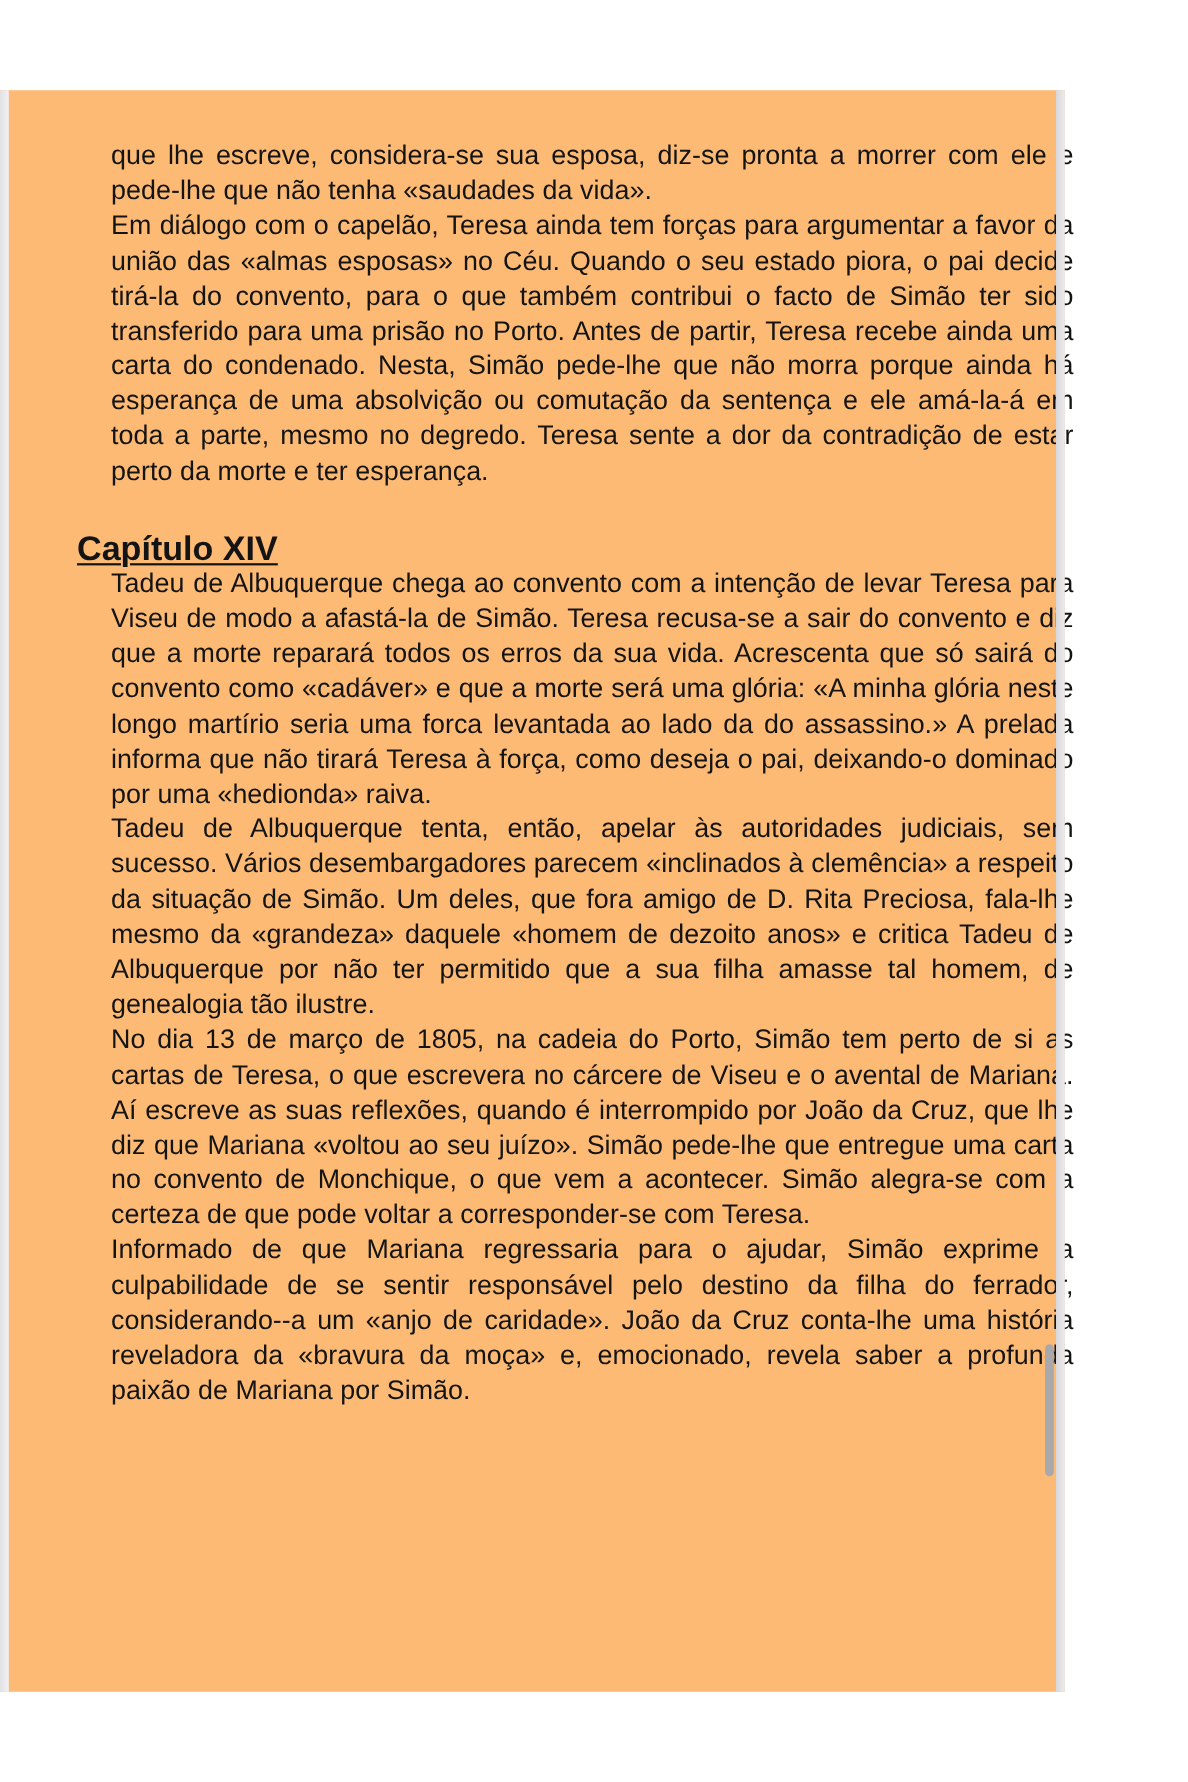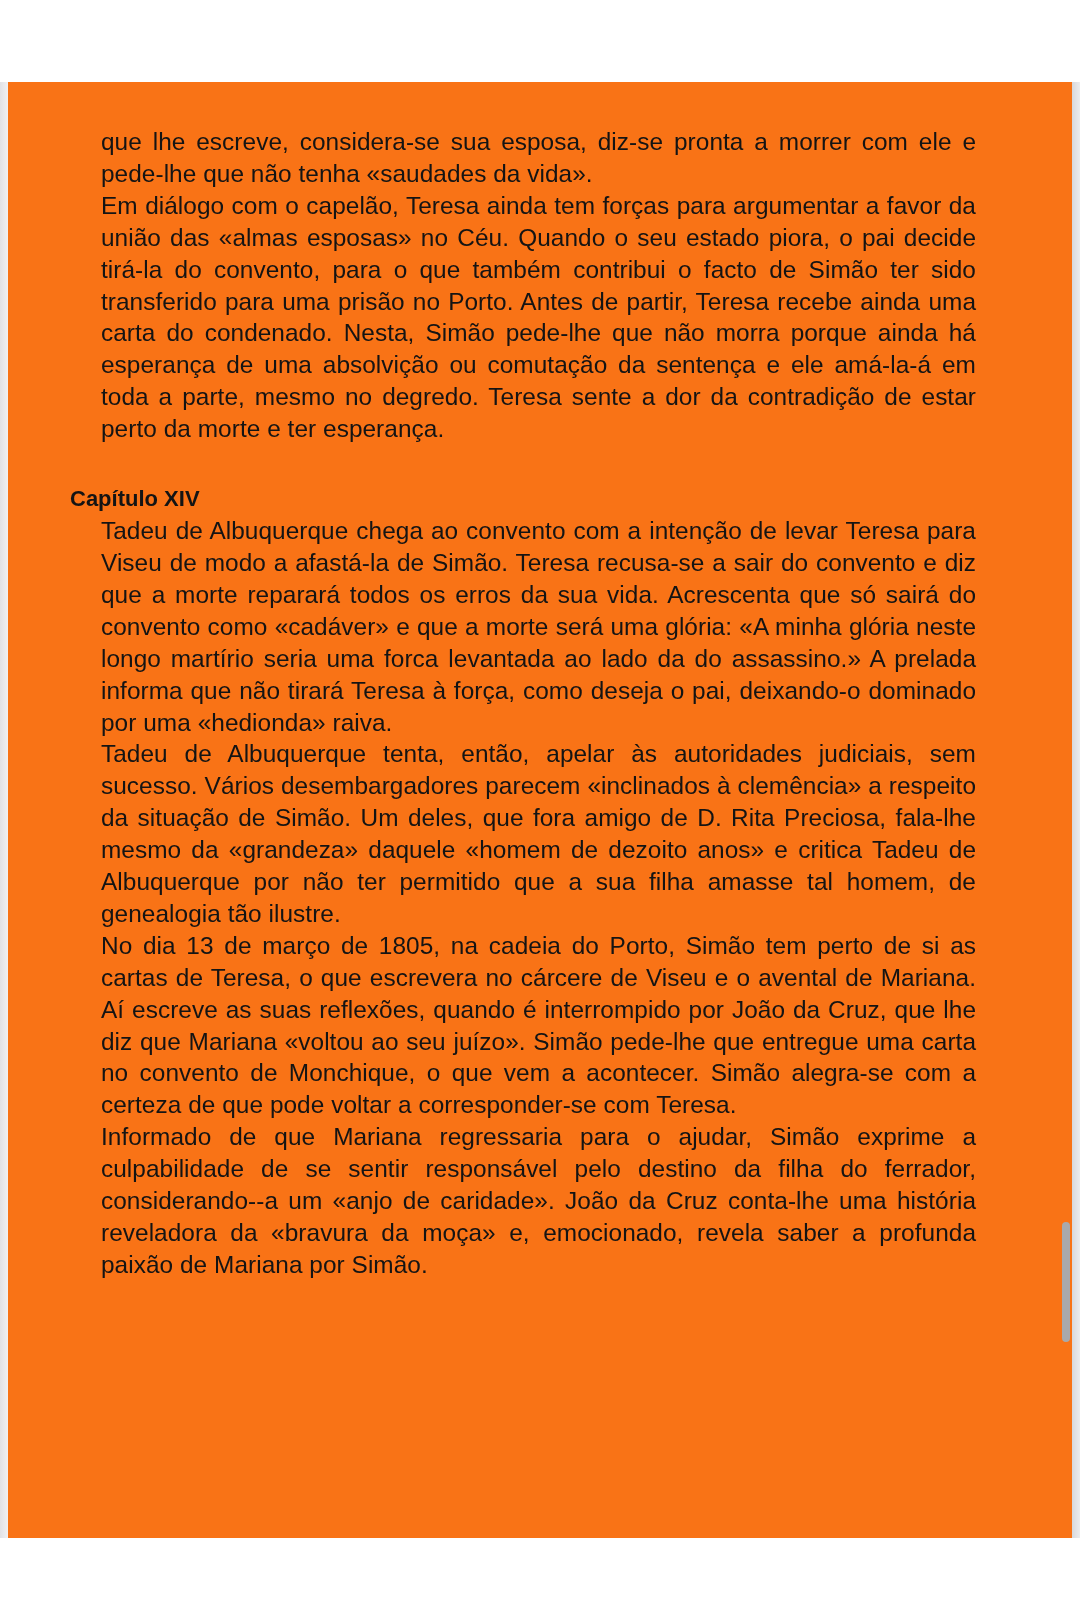--- a/index.html
+++ b/index.html
@@ -12,23 +12,23 @@
     height: 1620px;
     position: relative;
     overflow: hidden;
     font-family: "Liberation Sans", sans-serif;
     color: #141414;
   }
   .viewer {
     position: absolute;
     left: 0;
     top: 82px;
-    width: 1080px;
+    width: 968px;
     height: 1456px;
-    background: #f97316;
+    background: #fdba74;
   }
   .frame-left {
     position: absolute;
     left: 0;
     top: 0;
     width: 8px;
     height: 100%;
     background: linear-gradient(to right, #e2e2e6, #f1f1f3);
   }
   .frame-right {
@@ -48,23 +48,24 @@
   .para {
     margin: 0 0 0 31px;
     font-size: 24.4px;
     line-height: 31.9px;
     text-align: justify;
     text-align-last: left;
     letter-spacing: 0.05px;
   }
   .chapter-heading {
     margin: 38px 0 0 0;
-    font-size: 22px;
+    font-size: 31px;
     font-weight: bold;
     line-height: 32px;
+    text-decoration: underline;
     text-decoration-thickness: 2px;
     text-underline-offset: 3px;
   }
   .scroll-track {
     position: absolute;
     right: 8px;
     top: 0;
     width: 12px;
     height: 100%;
   }

